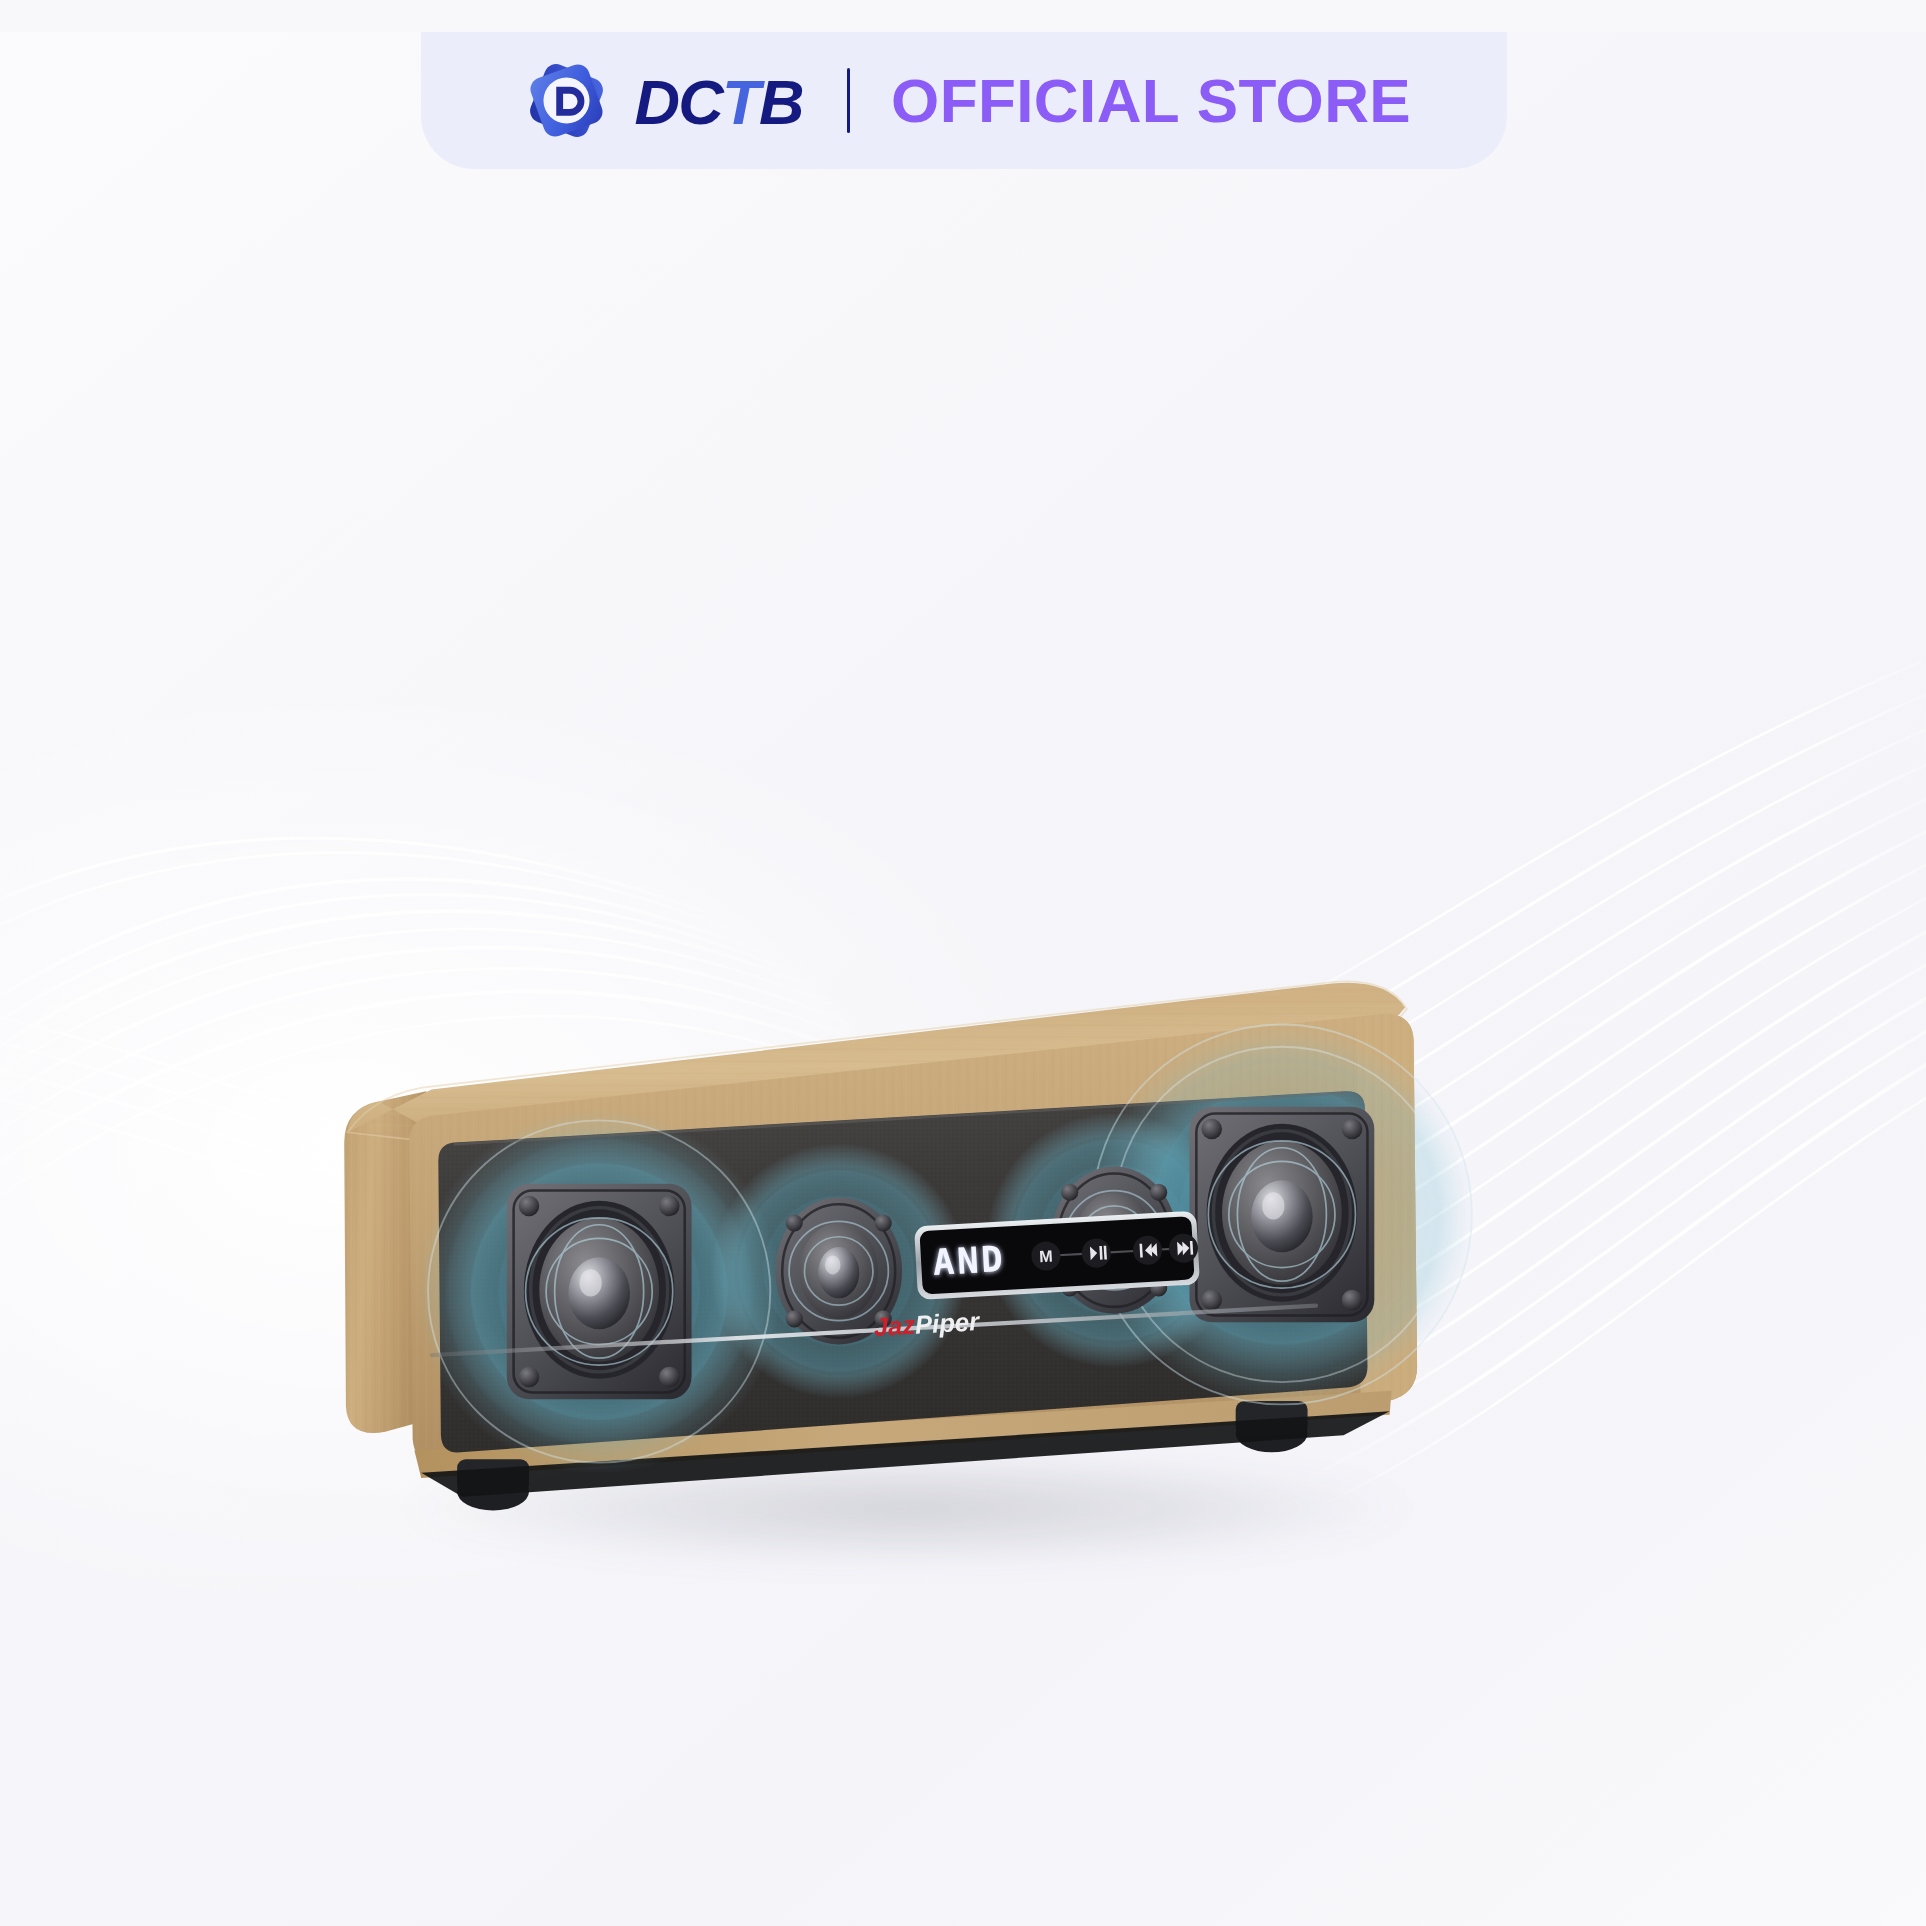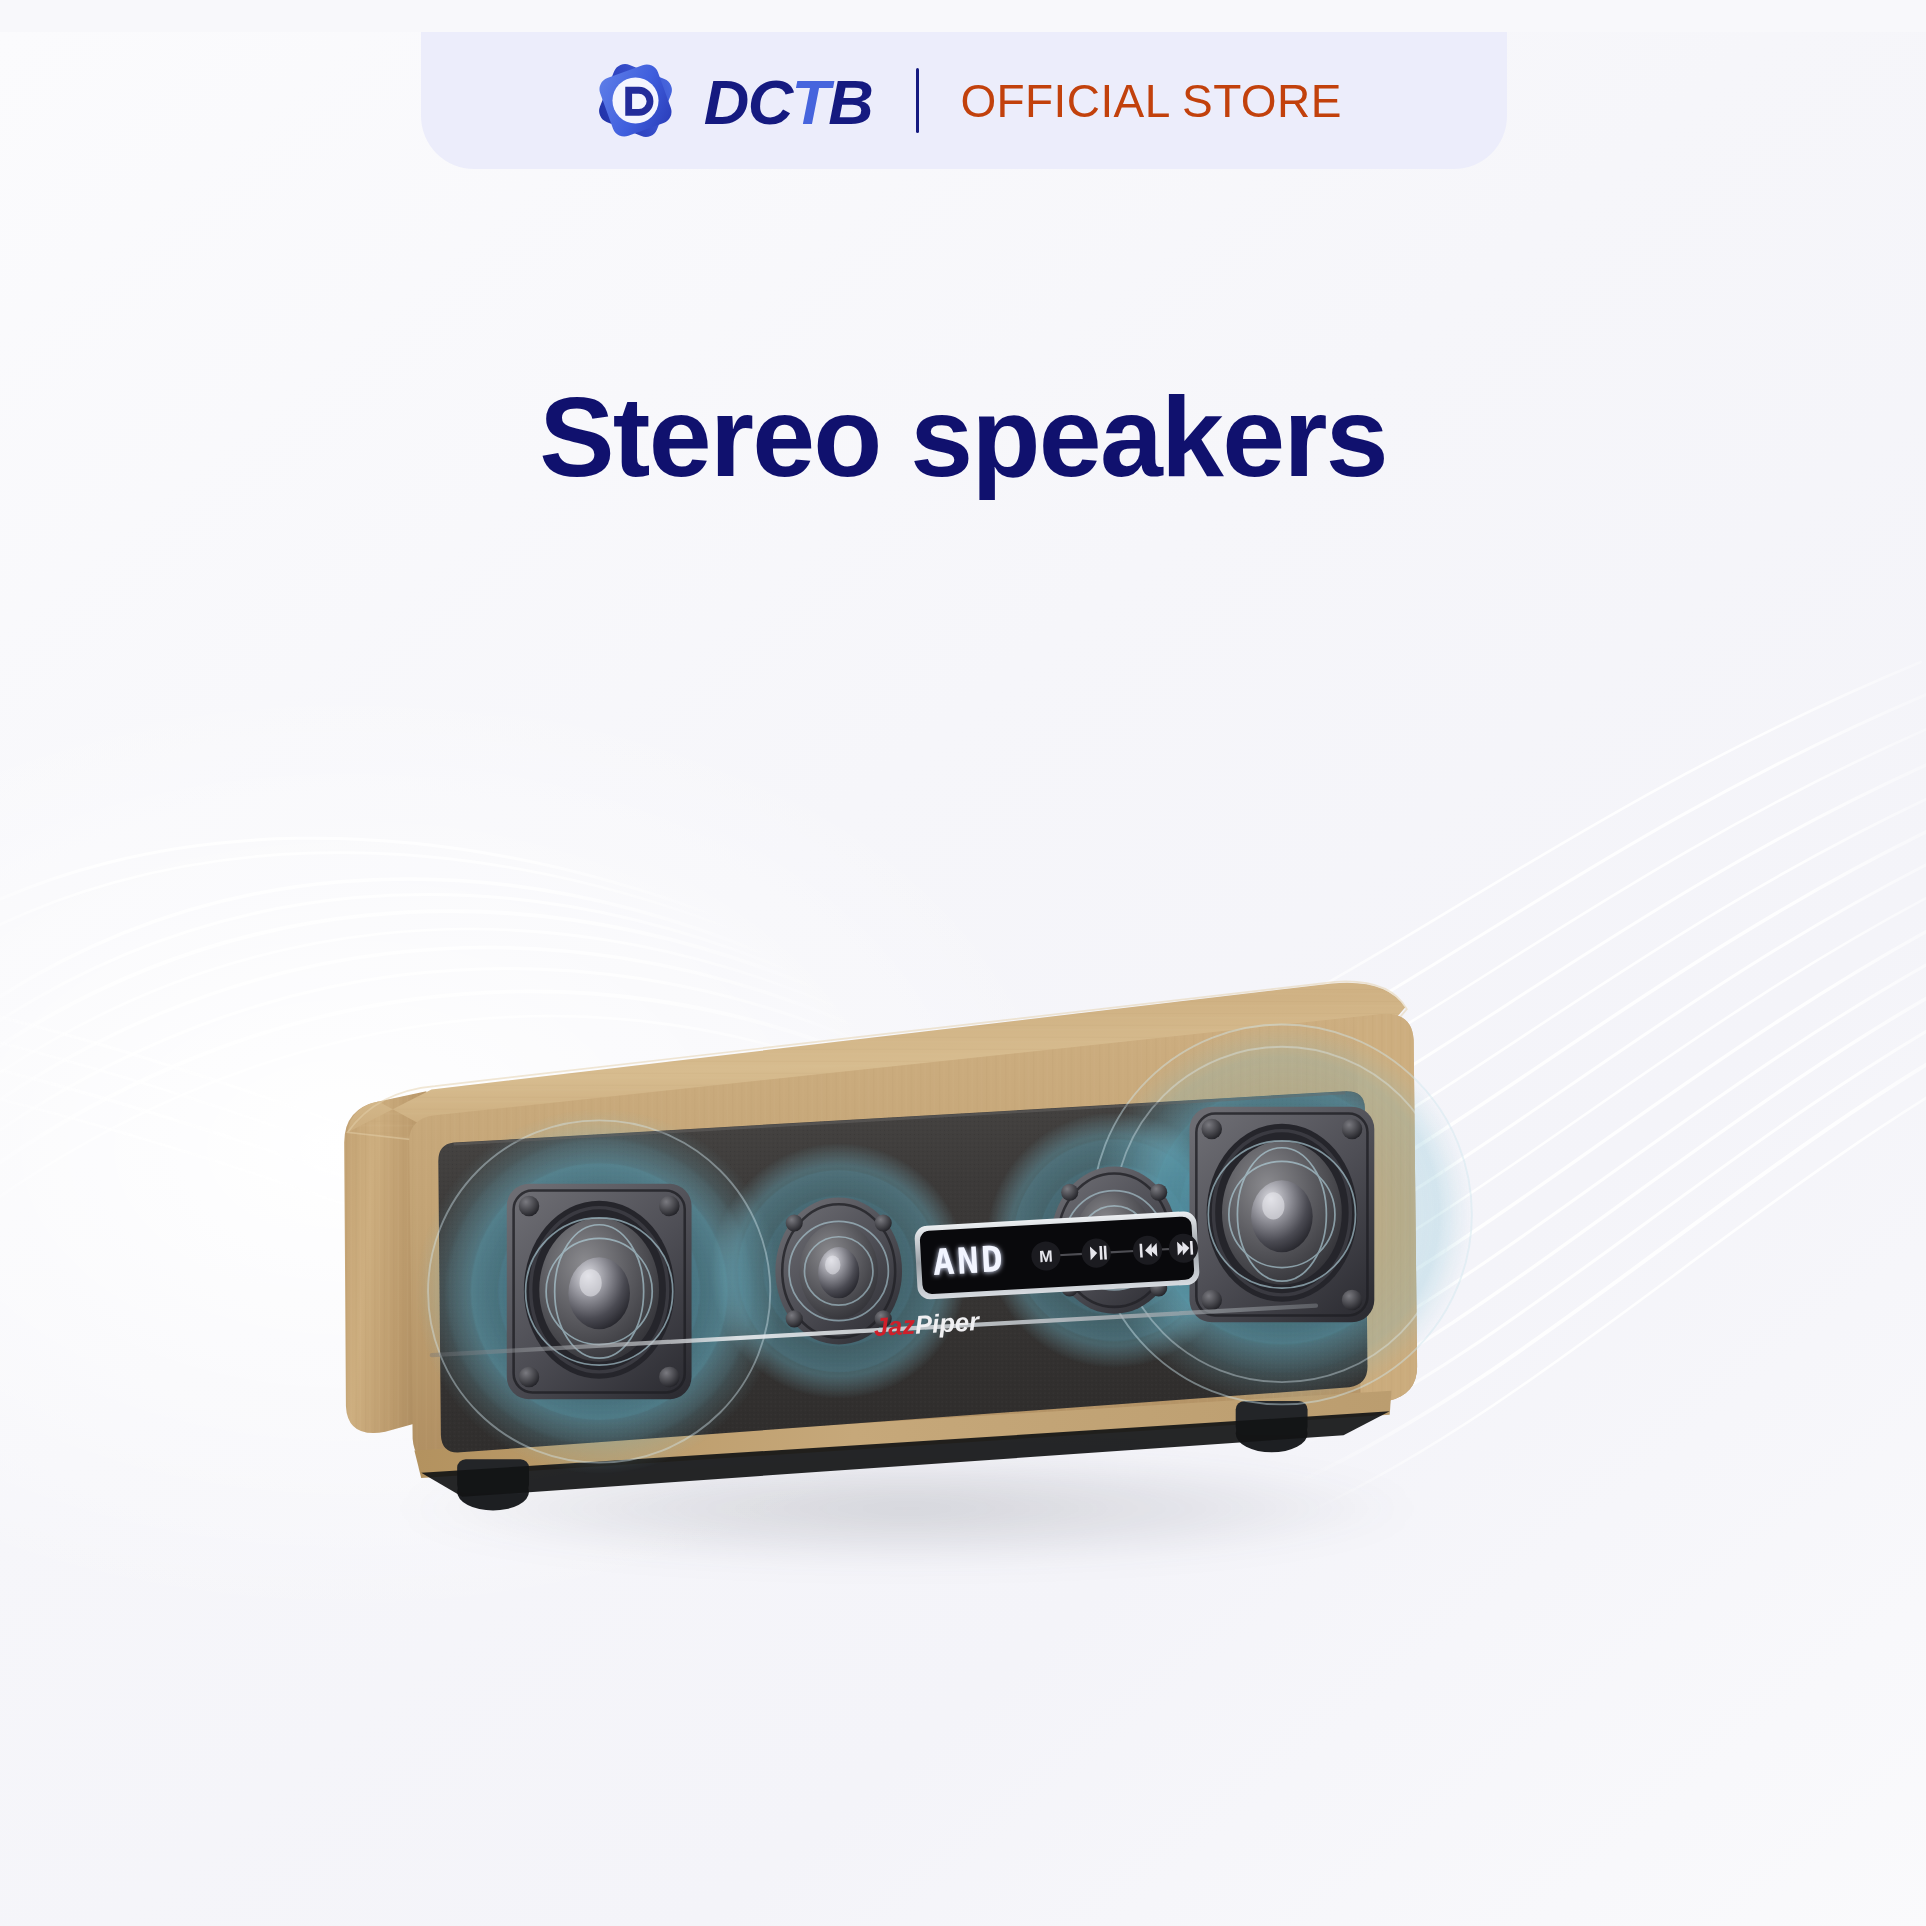--- a/index.html
+++ b/index.html
@@ -73,24 +73,24 @@
   .hdr-divider {
     width:3.4px; height:65px;
     background:#151a80;
     border-radius:1.7px;
     margin:0 19px 0 22px;
     flex:0 0 auto;
   }
 
   .store-label {
     font-family:"Liberation Sans", sans-serif;
-    font-weight:normal;
-    font-size:46px;
+    font-weight:bold;
+    font-size:62px;
     letter-spacing:0.4px;
-    color:#c2410c;
+    color:#8b5cf6;
     white-space:nowrap;
     line-height:1;
   }
 
   
   #headline {
     position:absolute;
     left:0; right:0; top:342px;
     text-align:center;
     z-index:5;
@@ -217,21 +217,20 @@
         <span>DC</span><span class="accent">T</span><span>B</span>
       </div>
 
       <div class="hdr-divider"></div>
 
       <div class="store-label">OFFICIAL STORE</div>
     </div>
   </div>
 
   <div id="headline">
-    <span class="hl-line" id="hl-line-2">Stereo speakers</span>
   </div>
 
   <div id="product-shadow"></div>
 
   <div id="product">
   <svg viewBox="0 0 1480 720">
     <defs>
 
       <linearGradient id="woodTop" x1="0" y1="0" x2="0.25" y2="1">
         <stop offset="0%" stop-color="#d9be92"></stop>

